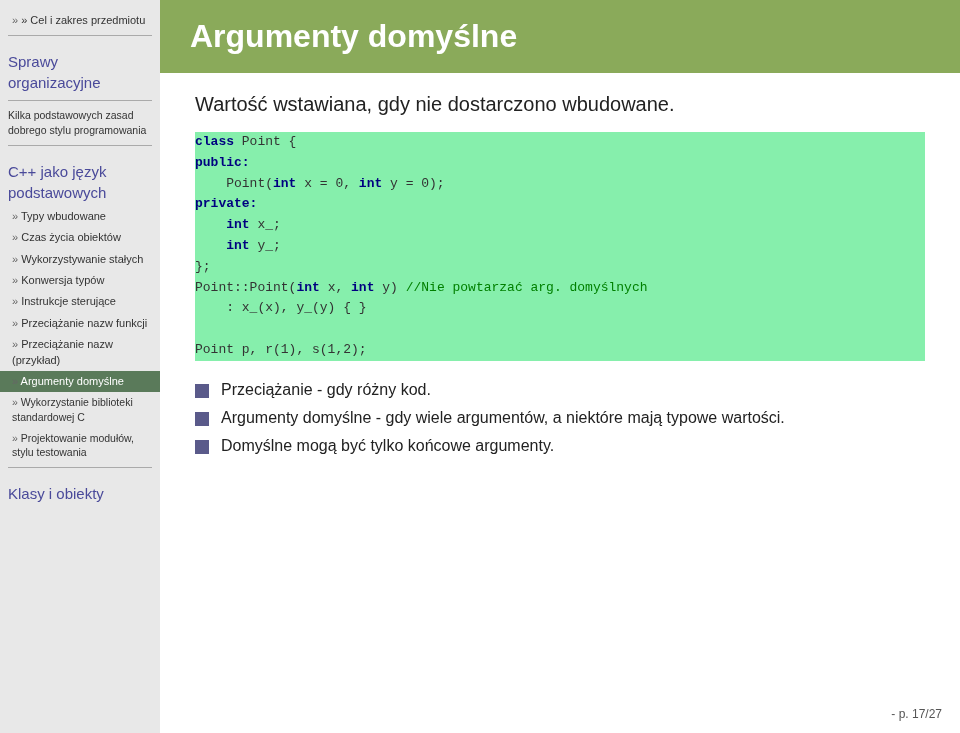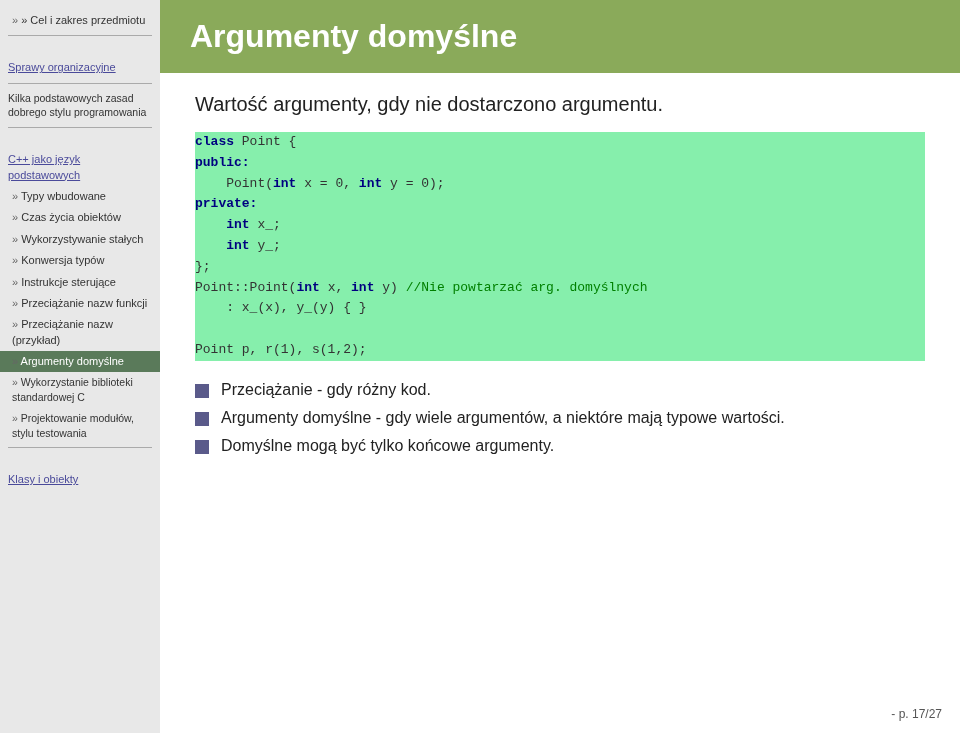--- a/index.html
+++ b/index.html
@@ -32,23 +32,22 @@
     }
 
     .sidebar-item.active {
       background: #5a7a5a;
       color: white;
     }
 
     .sidebar-item.section-header {
       color: #4a4a9a;
       font-weight: normal;
-      font-size: 11px;
-      margin-top: 21px;
-      text-decoration: underline;
+      font-size: 15px;
+      margin-top: 12px;
     }
 
     .sidebar-divider {
       border: none;
       border-top: 1px solid #aaa;
       margin: 4px 8px;
     }
 
     .sidebar-item.sub {
       padding-left: 12px;
@@ -204,21 +203,21 @@
   </div>
 </nav>
 
 <div class="main">
 
   <div class="title-bar">
     <h1>Argumenty domyślne</h1>
   </div>
 
   <div class="content" style="position:relative;">
-    <p class="subtitle">Wartość argumenty, gdy nie dostarczono argumentu.</p>
+    <p class="subtitle">Wartość wstawiana, gdy nie dostarczono wbudowane.</p>
 
     <div class="code-block">
       <span><span class="kw">class</span> Point {</span><br>
       <span><span class="kw">public:</span></span><br>
       <span>&nbsp;&nbsp;&nbsp;&nbsp;Point(<span class="kw">int</span> x = 0, <span class="kw">int</span> y = 0);</span><br>
       <span><span class="kw">private:</span></span><br>
       <span>&nbsp;&nbsp;&nbsp;&nbsp;<span class="kw">int</span> x_;</span><br>
       <span>&nbsp;&nbsp;&nbsp;&nbsp;<span class="kw">int</span> y_;</span><br>
       <span>};</span><br>
       <span>Point::Point(<span class="kw">int</span> x, <span class="kw">int</span> y) <span class="comment">//Nie powtarzać arg. domyślnych</span></span><br>

